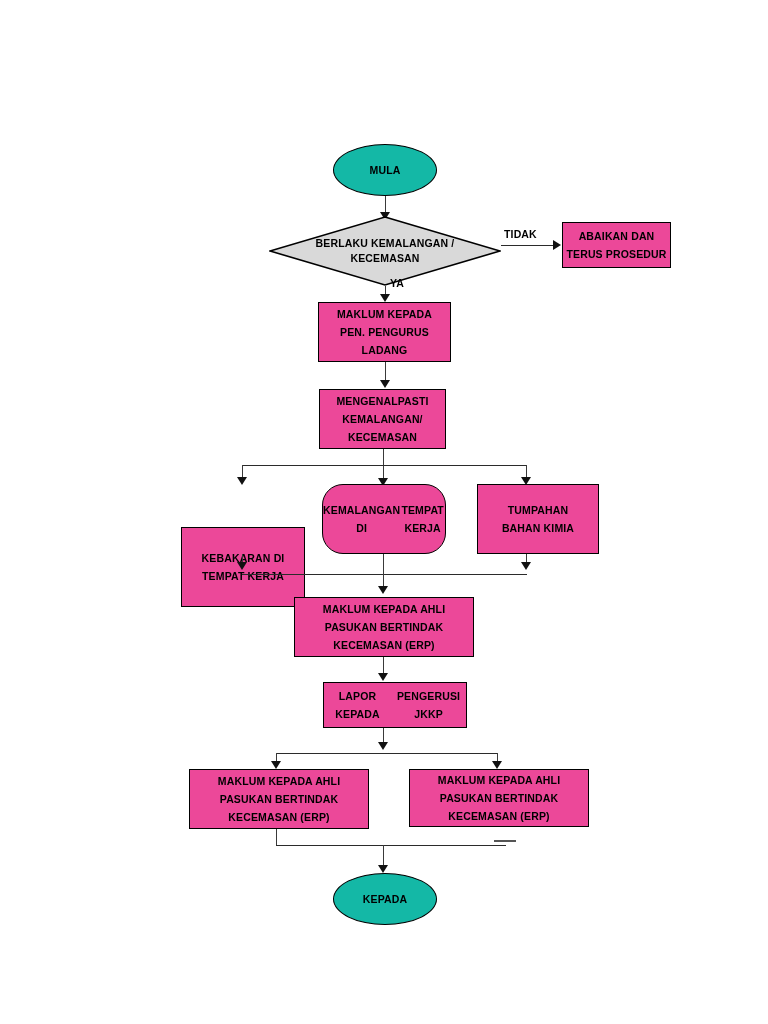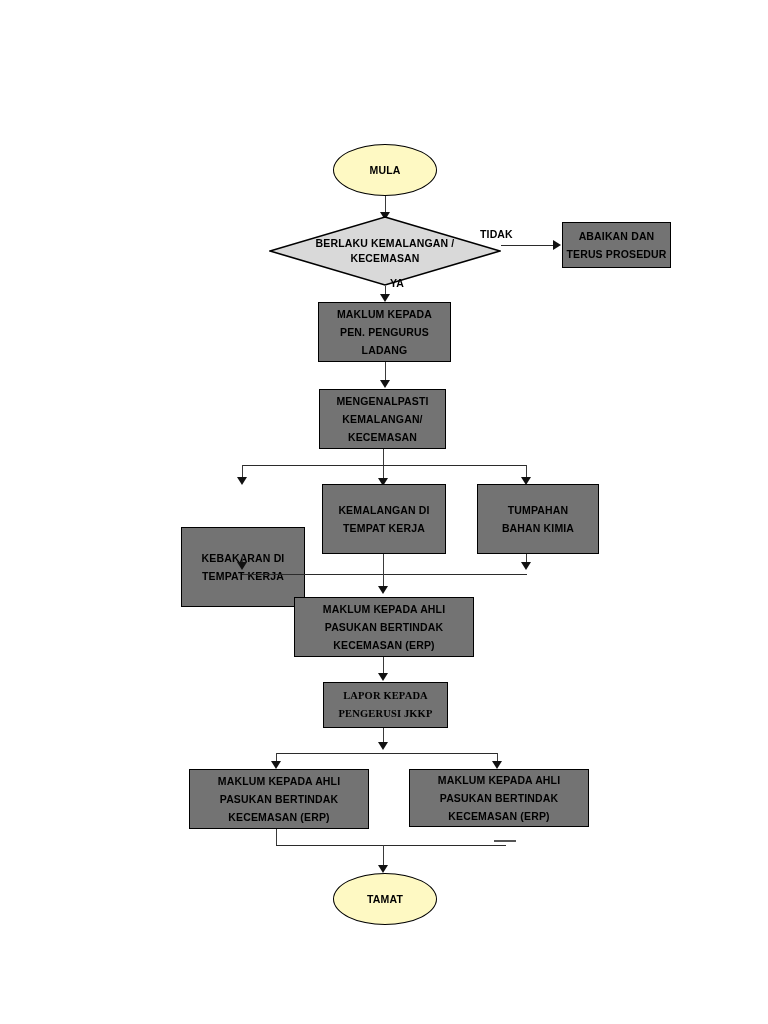--- a/index.html
+++ b/index.html
@@ -46,26 +46,26 @@
     text-align: center;
     font-size: 10.5px;
     font-weight: bold;
     letter-spacing: 0.15px;
     line-height: 1.72;
   }
 
   .node.terminator {
     border: 1.6px solid #000000;
     border-radius: 50%;
-    background: #fef9c3;
+    background: #14b8a6;
   }
 
   .node.process {
     border: 1.7px solid #000000;
-    background: #737373;
+    background: #ec4899;
   }
 
   .node.decision-label {
     background: transparent;
     border: none;
     z-index: 3;
     pointer-events: none;
   }
 
   .diamond-wrap {
@@ -133,21 +133,21 @@
       <polygon points="116,1 231,35 116,69 1,35" fill="#d9d9d9" stroke="#000000" stroke-width="1.6"></polygon>
     </svg>
   </div>
   <div class="node decision-label" style="left:269px; top:216px; width:232px; height:70px; flex-direction:column; line-height:1.45;">
     <span>BERLAKU KEMALANGAN /</span>
     <span>KECEMASAN</span>
   </div>
 
   <div class="line-h" style="left:501px; top:245px; width:54px;"></div>
   <div class="arrow-right" style="left:553px; top:240px;"></div>
-  <div class="edge-label" style="left:480px; top:228px;">TIDAK</div>
+  <div class="edge-label" style="left:504px; top:228px;">TIDAK</div>
 
   <div class="node process" style="left:562px; top:222px; width:109px; height:46px; flex-direction:column;">
     <span>ABAIKAN DAN</span>
     <span>TERUS PROSEDUR</span>
   </div>
 
   <div class="line-v" style="left:385px; top:286px; height:14px;"></div>
   <div class="arrow-down" style="left:380px; top:294px;"></div>
   <div class="edge-label" style="left:390px; top:277px;">YA</div>
 
@@ -175,21 +175,21 @@
   <div class="arrow-down" style="left:237px; top:477px;"></div>
 
   <div class="line-v" style="left:526px; top:465px; height:14px;"></div>
   <div class="arrow-down" style="left:521px; top:477px;"></div>
 
   <div class="node process" style="left:181px; top:484px; width:124px; height:80px; flex-direction:column;margin-top:43px;">
     <span>KEBAKARAN DI</span>
     <span>TEMPAT KERJA</span>
   </div>
 
-  <div class="node process" style="left:322px; top:484px; width:124px; height:70px; flex-direction:column;">
+  <div class="node process" style="left:322px; top:484px; width:124px; height:70px; border-radius:21px;">
     <span>KEMALANGAN DI</span>
     <span>TEMPAT KERJA</span>
   </div>
 
   <div class="node process" style="left:464px; top:484px; width:122px; height:70px; flex-direction:column;margin-left:13px;">
     <span>TUMPAHAN</span>
     <span>BAHAN KIMIA</span>
   </div>
 
   <div class="line-v" style="left:242px; top:554px; height:12px;"></div>
@@ -205,21 +205,21 @@
 
   <div class="node process" style="left:294px; top:597px; width:180px; height:60px; flex-direction:column;">
     <span>MAKLUM KEPADA AHLI</span>
     <span>PASUKAN BERTINDAK</span>
     <span>KECEMASAN (ERP)</span>
   </div>
 
   <div class="line-v" style="left:383px; top:657px; height:20px;"></div>
   <div class="arrow-down" style="left:378px; top:673px;"></div>
 
-  <div class="node process" style="left:323px; top:682px; width:125px; height:46px; flex-direction:column;font-family:Liberation Serif, serif;">
+  <div class="node process" style="left:323px; top:682px; width:144px; height:46px; flex-direction:row;">
     <span>LAPOR KEPADA</span>
     <span>PENGERUSI JKKP</span>
   </div>
 
   <div class="line-v" style="left:383px; top:728px; height:20px;"></div>
   <div class="arrow-down" style="left:378px; top:742px;"></div>
   <div class="line-h" style="left:276px; top:753px; width:222px;"></div>
   <div class="line-v" style="left:276px; top:753px; height:12px;"></div>
   <div class="arrow-down" style="left:271px; top:761px;"></div>
   <div class="line-v" style="left:497px; top:753px; height:12px;"></div>
@@ -238,16 +238,16 @@
   </div>
 
   <div class="stray-dash" style="left:494px; top:840px; width:22px;"></div>
 
   <div class="line-v" style="left:276px; top:829px; height:16px;"></div>
   <div class="line-h" style="left:276px; top:845px; width:230px;"></div>
   <div class="line-v" style="left:383px; top:845px; height:26px;"></div>
   <div class="arrow-down" style="left:378px; top:865px;"></div>
 
   <div class="node terminator" style="left:333px; top:873px; width:104px; height:52px;">
-    <span>TAMAT</span>
+    <span>KEPADA</span>
   </div>
 
 </div>
 
 </body></html>

